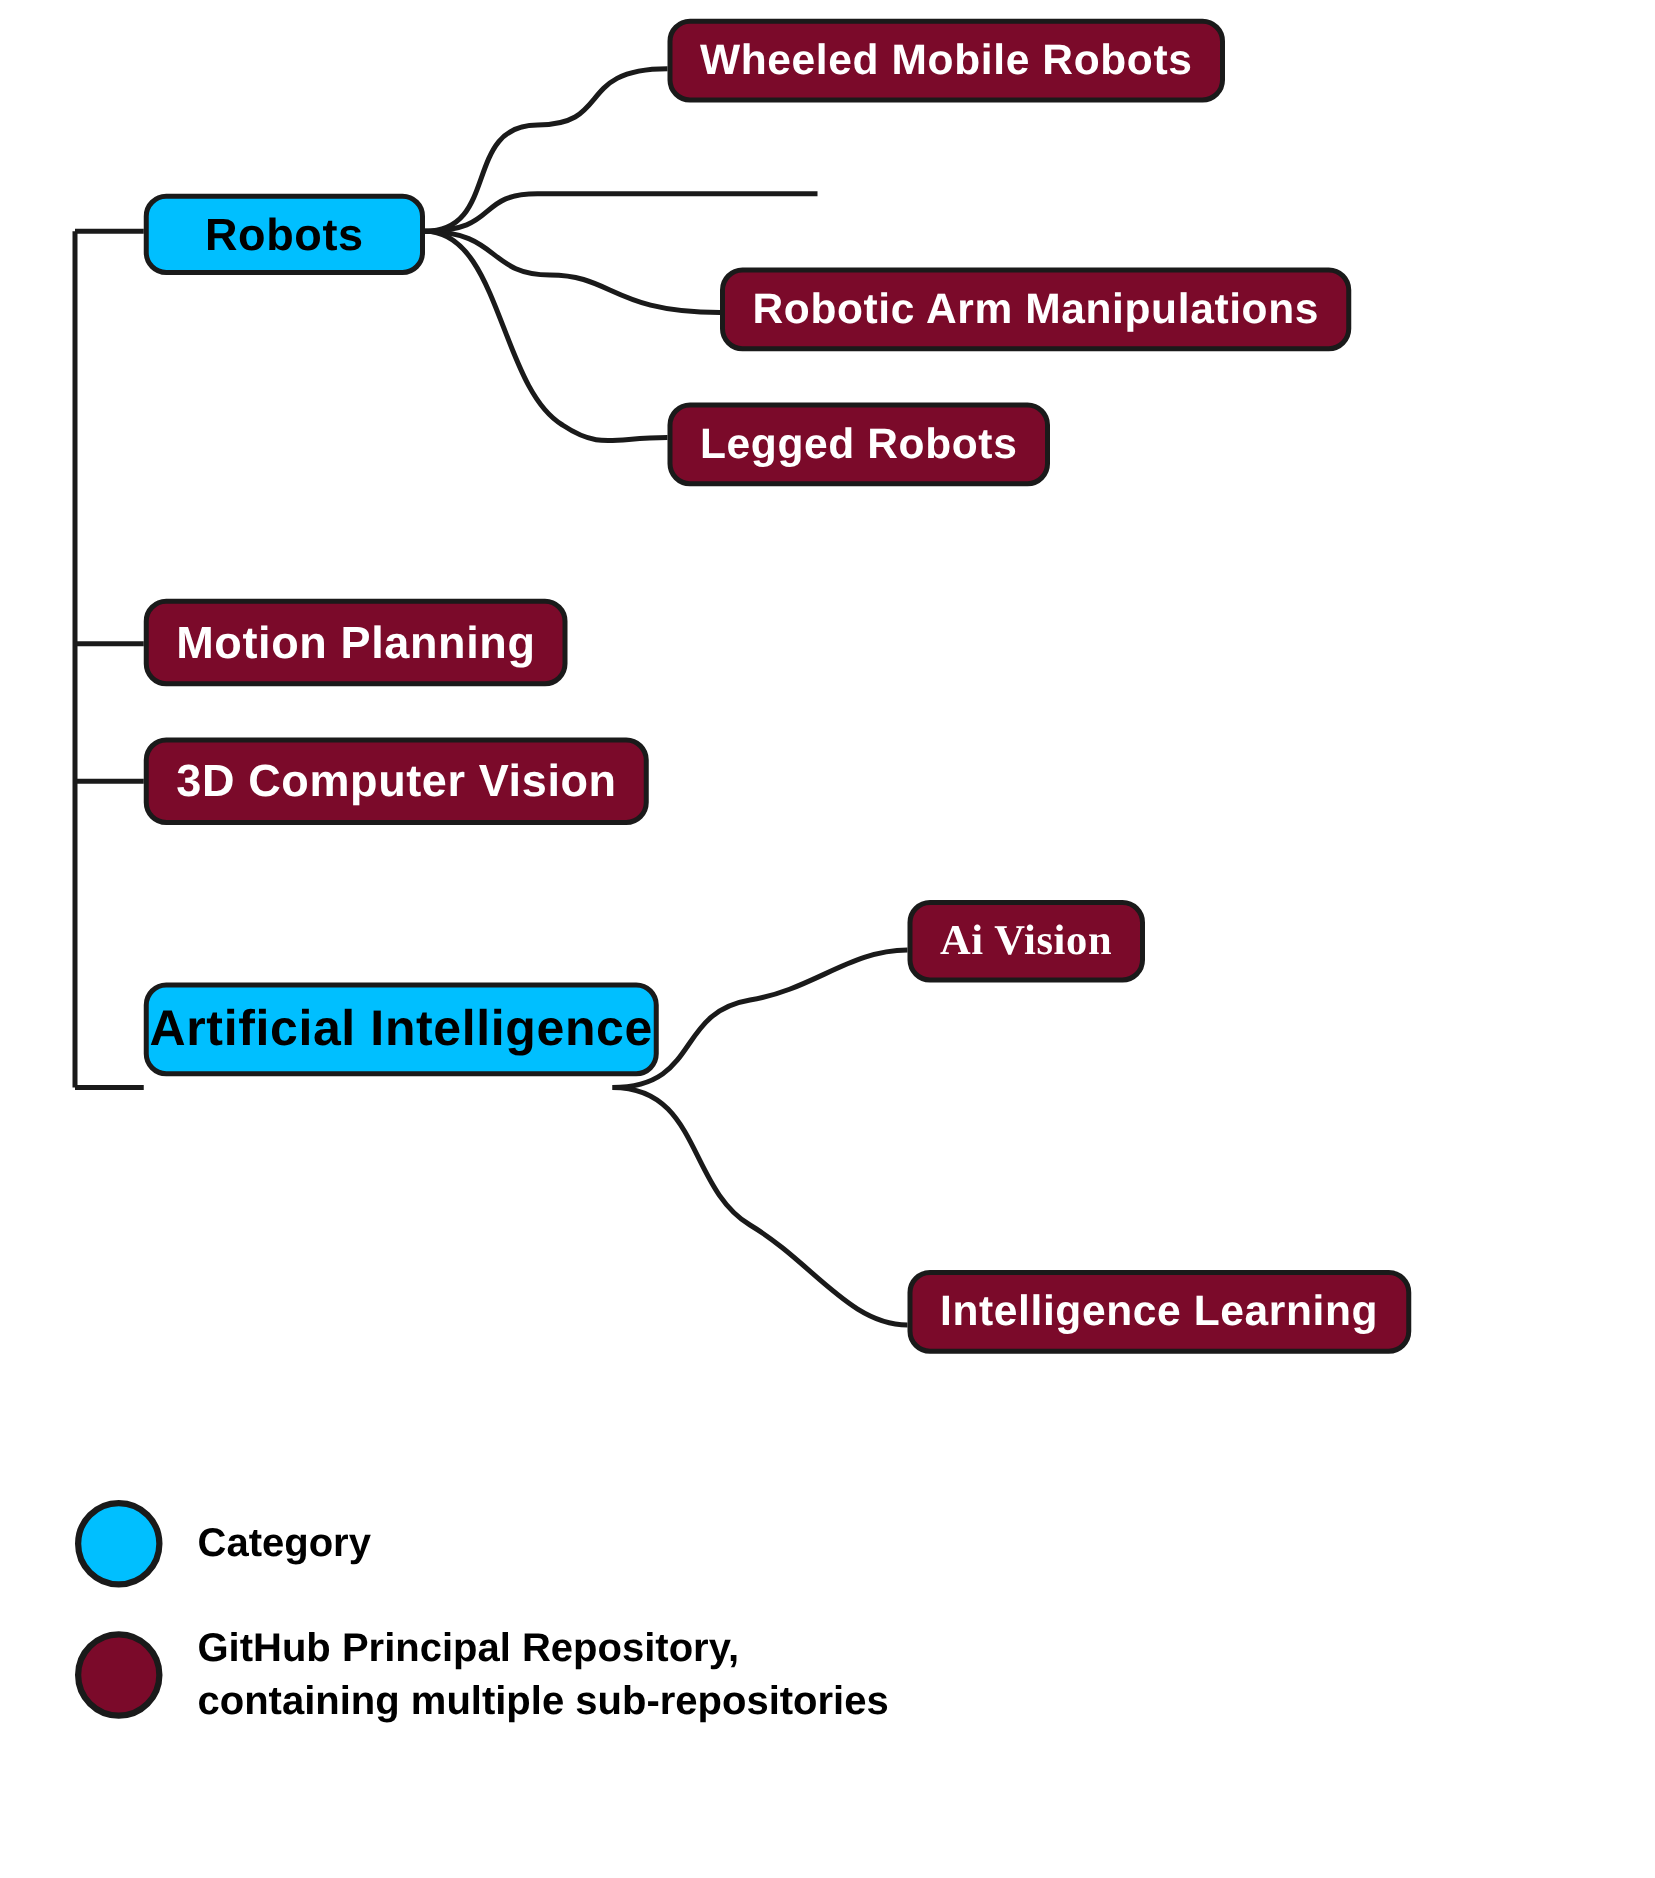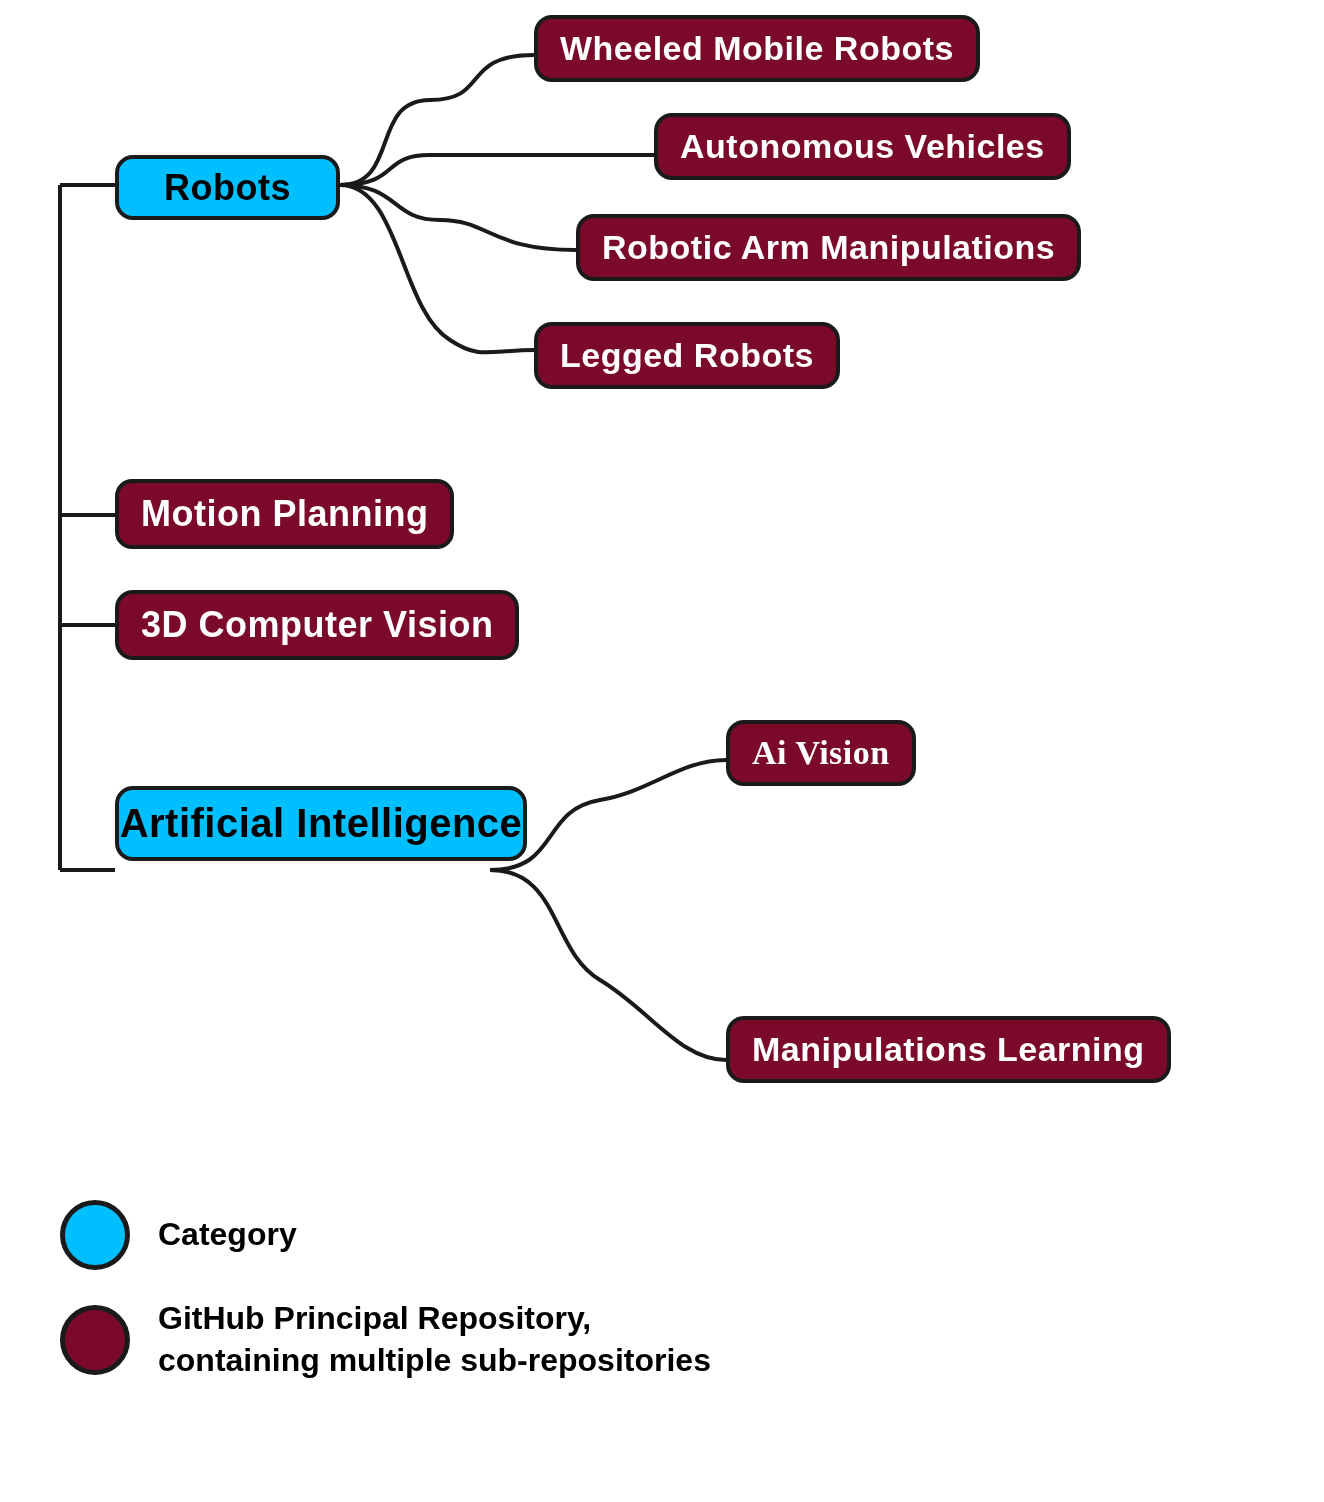--- a/index.html
+++ b/index.html
@@ -117,35 +117,34 @@
 
     <path d="M 490 870 C 560 870, 540 810, 600 800 C 650 792, 680 760, 726 760" stroke="#1a1a1a" stroke-width="4" fill="none"></path>
 
     <path d="M 490 870 C 560 870, 550 950, 600 980 C 650 1010, 680 1060, 726 1060" stroke="#1a1a1a" stroke-width="4" fill="none"></path>
   </svg>
 
   <div class="node node-category" style="left:115px; top:155px; width:225px; height:65px; font-size:36px;">Robots</div>
 
   <div class="node node-repo" style="left:534px; top:15px; font-size:34px;">Wheeled Mobile Robots</div>
 
-  <div class="node node-repo" style="left:654px; top:113px; font-size:34px;">Autonomous Vehicles</div>
 
   <div class="node node-repo" style="left:576px; top:214px; font-size:34px;">Robotic Arm Manipulations</div>
 
   <div class="node node-repo" style="left:534px; top:310px; font-size:34px;margin-top:12px;">Legged Robots</div>
 
-  <div class="node node-repo" style="left:115px; top:479px; font-size:36px;border-radius:17px;">Motion Planning</div>
+  <div class="node node-repo" style="left:115px; top:479px; font-size:36px;">Motion Planning</div>
 
   <div class="node node-repo" style="left:115px; top:590px; font-size:36px;">3D Computer Vision</div>
 
   <div class="node node-category" style="left:115px; top:786px; width:412px; height:75px; font-size:40px;">Artificial Intelligence</div>
 
   <div class="node node-repo" style="left:726px; top:720px; font-size:34px;font-family:Liberation Serif, serif;">Ai Vision</div>
 
-  <div class="node node-repo" style="left:726px; top:1016px; font-size:34px;">Manipulations Learning</div>
+  <div class="node node-repo" style="left:726px; top:1016px; font-size:34px;">Intelligence Learning</div>
 
 </div>
 
 <div class="legend" style="position:absolute; top:1200px; left:60px;">
   <div class="legend-item">
     <div class="legend-circle legend-circle-category"></div>
     <span class="legend-text">Category</span>
   </div>
   <div class="legend-item">
     <div class="legend-circle legend-circle-repo"></div>

